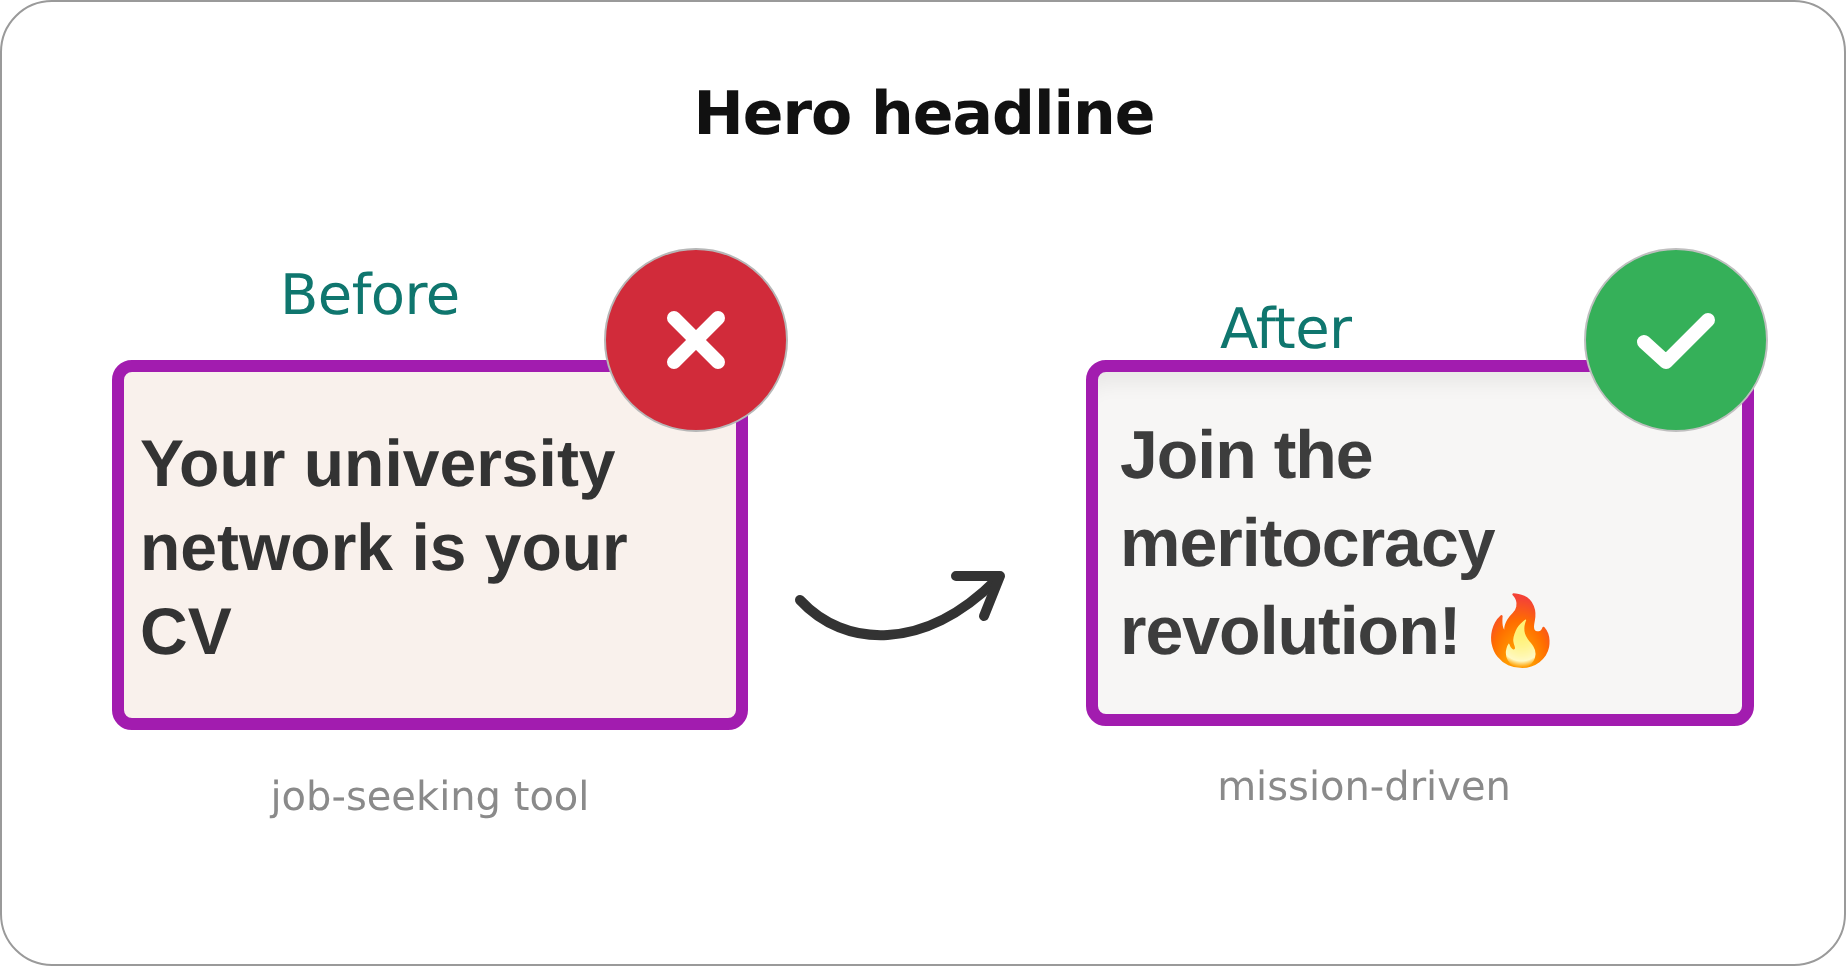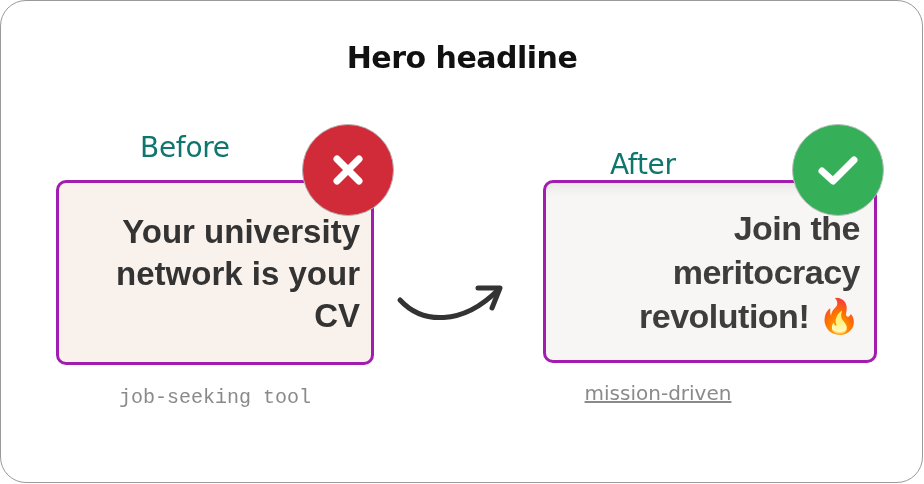--- a/index.html
+++ b/index.html
@@ -19,22 +19,22 @@
 
     .col-label {
       position: absolute; top: 131px; text-align: left;
       font-family: "DejaVu Sans", sans-serif; font-size: 28px; color: #0f766e;
       letter-spacing: -0.3px;
     }
     .col-label.before { left: 140px; width: 150px; }
     .col-label.after { left: 610px; width: 150px; margin-top: 17px; }
 
     .card {
-      position: absolute; border: 3px solid #a21caf; border-radius: 10px;
-      display: flex; align-items: center; justify-content: center; text-align: right;
+      position: absolute; border: 6px solid #a21caf; border-radius: 10px;
+      display: flex; align-items: center; justify-content: center; text-align: left;
     }
     .card.before {
       left: 56px; top: 180px; width: 318px; height: 185px; background: #f9f1ec;
     }
     .card.after {
       left: 520px; top: 180px; width: 334px; height: 183px; background: #f7f6f5;
       box-shadow: inset 0 14px 10px -8px rgba(0,0,0,0.06);
       margin-left: 23px;
     }
 
@@ -48,22 +48,22 @@
       position: absolute; width: 92px; height: 92px; border-radius: 50%;
       display: flex; align-items: center; justify-content: center;
     }
     .badge.x { left: 302px; top: 124px; background: #d12b3a; border: 1px solid #b7b7b7; }
     .badge.check { left: 792px; top: 124px; background: #35b059; border: 1px solid #bfbfbf; }
 
     .caption {
       position: absolute; text-align: center;
       font-family: "DejaVu Sans", sans-serif; font-size: 20px; color: #8a8a8a;
     }
-    .caption.before { left: 100px; width: 230px; top: 386px; font-family: Liberation Mono, monospace; }
-    .caption.after { left: 543px; width: 230px; top: 381px; text-decoration: underline; }
+    .caption.before { left: 100px; width: 230px; top: 386px; }
+    .caption.after { left: 567px; width: 230px; top: 381px; }
 
     .arrow { position: absolute; left: 392px; top: 282px; width: 116px; height: 50px; }
   </style>
 </head>
 <body>
 
 <div class="frame"></div>
 
 <div class="title">Hero headline</div>
 

